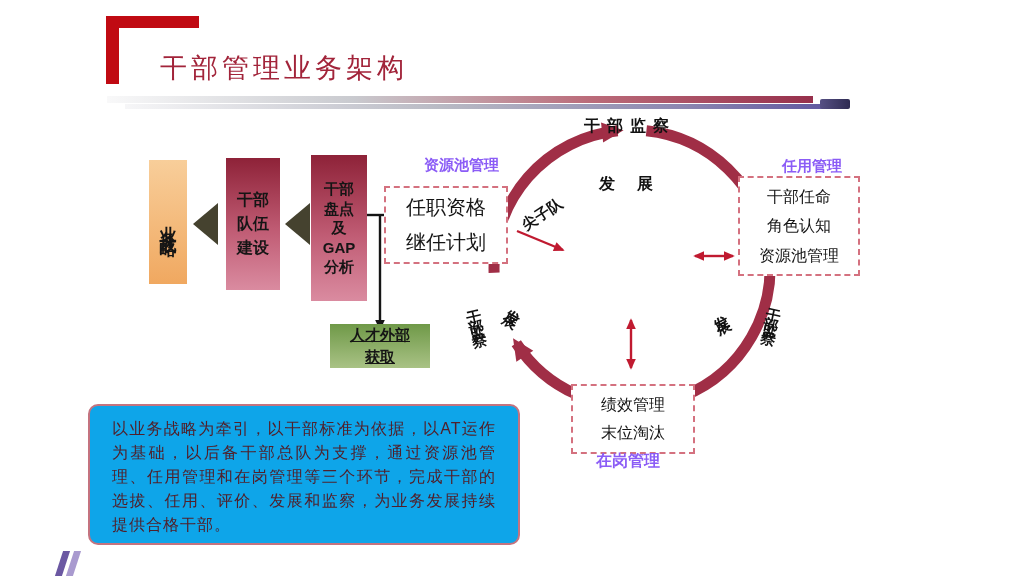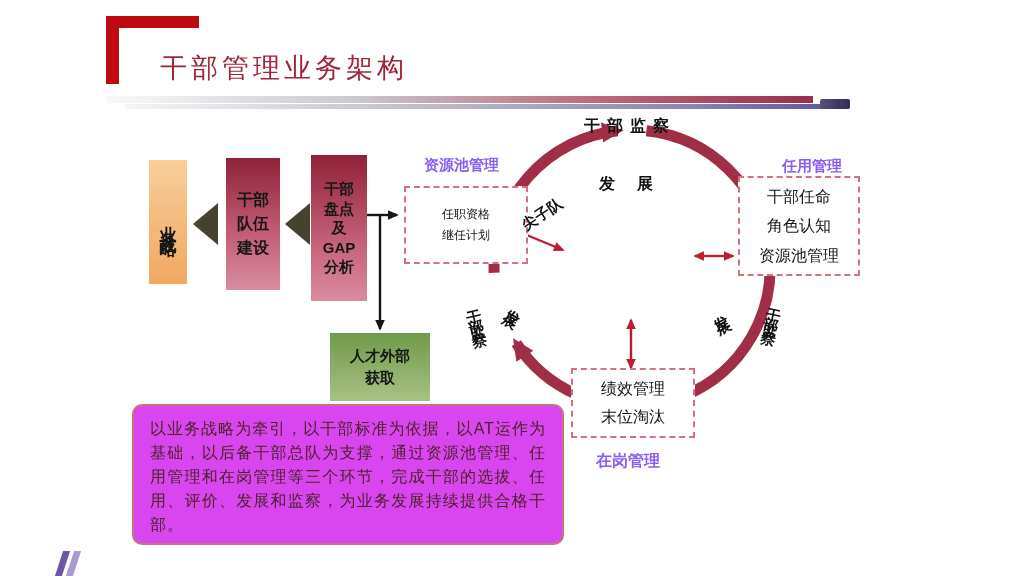--- a/index.html
+++ b/index.html
@@ -24,33 +24,33 @@
   
   .vbox{position:absolute;display:flex;flex-direction:column;align-items:center;justify-content:center;
     font-weight:bold;color:#151515;text-align:center;z-index:3;}
   .box-strategy{left:149px;top:160px;width:38px;height:124px;
     background:linear-gradient(180deg,#F8CE9A,#F0A860);}
   .box-strategy .vtext{writing-mode:vertical-lr;letter-spacing:5px;font-size:17px;}
   .box-team{left:226px;top:158px;width:54px;height:132px;font-size:16px;line-height:1.5;
     background:linear-gradient(180deg,#8E2238,#C05C74 55%,#DA8BA0);}
   .box-gap{left:311px;top:155px;width:56px;height:146px;font-size:15px;line-height:1.3;
     background:linear-gradient(180deg,#8E2238,#C05C74 55%,#DA8BA0);}
-  .box-external{left:330px;top:333px;width:100px;height:68px;font-size:15px;line-height:1.45;
-    background:linear-gradient(180deg,#6F9948,#A9C285);}
+  .box-external{left:330px;top:324px;width:100px;height:44px;font-size:15px;line-height:1.45;
+    background:linear-gradient(180deg,#6F9948,#A9C285);text-decoration:underline;}
   .tri-left{position:absolute;width:0;height:0;z-index:3;
     border-top:21px solid transparent;border-bottom:21px solid transparent;border-right:25px solid #45422F;}
   .tri1{left:193px;top:203px;}
   .tri2{left:285px;top:203px;}
 
   
   .dashed-box{position:absolute;background:#fff;border:2px dashed #D4717F;z-index:3;
     display:flex;flex-direction:column;align-items:center;justify-content:center;color:#151515;}
-  .pool-box{left:404px;top:186px;width:120px;height:74px;font-size:12px;line-height:1.75;}
+  .pool-box{left:384px;top:186px;width:120px;height:74px;font-size:20px;line-height:1.75;}
   .appoint-box{left:738px;top:176px;width:118px;height:96px;font-size:16px;line-height:1.82;}
-  .onjob-box{left:571px;top:368px;width:120px;height:66px;font-size:16px;line-height:1.75;}
+  .onjob-box{left:571px;top:384px;width:120px;height:66px;font-size:16px;line-height:1.75;}
   .sec-label{position:absolute;font-weight:bold;color:#8b5cf6;font-size:15px;z-index:4;white-space:nowrap;}
   .pool-label{left:424px;top:156px;}
   .appoint-label{left:782px;top:149px;margin-top:8px;}
   .onjob-label{left:596px;top:451px;font-size:16px;}
 
   
   .center-ellipse{position:absolute;left:577px;top:229px;width:110px;height:82px;border-radius:50%;
     background:radial-gradient(ellipse at 40% 32%,#C8405C,#8C1026 78%);z-index:4;
     display:flex;flex-direction:column;align-items:center;justify-content:center;
     color:#fff;font-weight:bold;font-size:17px;line-height:1.35;letter-spacing:1px;}
@@ -59,21 +59,21 @@
   .top-develop{left:599px;top:174px;font-size:16px;letter-spacing:9px;font-family:Liberation Serif, serif;}
   .elite{left:520px;top:205px;font-size:15px;transform:rotate(-33deg);}
   .vcol{writing-mode:vertical-lr;}
   .left-inspect{left:463px;top:299px;font-size:15px;letter-spacing:7px;transform:rotate(-13deg);}
   .left-develop{left:510px;top:300px;font-size:15px;letter-spacing:4px;transform:rotate(30deg);}
   .right-develop{left:704px;top:306px;font-size:15px;letter-spacing:4px;transform:rotate(-28deg);}
   .right-inspect{left:764px;top:297px;font-size:15px;letter-spacing:7px;transform:rotate(12deg);}
 
   
   .summary{position:absolute;left:88px;top:404px;width:432px;height:141px;box-sizing:border-box;
-    background:#d946ef;border:2px solid #C4737F;border-radius:10px;padding:11px 16px;z-index:3;margin-left:44px;}
+    background:#0ea5e9;border:2px solid #C4737F;border-radius:10px;padding:11px 22px;z-index:3;}
   .summary-text{color:#50202B;font-size:16px;line-height:1.5;letter-spacing:1px;text-align:justify;}
 
   
   .watermark{position:absolute;left:744px;top:525px;font-size:24px;font-weight:bold;color:#161616;
     letter-spacing:1px;z-index:5;white-space:nowrap;}
   .corner{position:absolute;left:57px;top:551px;width:30px;height:25px;z-index:2;}
   .corner i{position:absolute;top:0;width:7px;height:25px;transform:skewX(-18deg);}
   .corner .s1{left:2px;background:#6B58A2;}
   .corner .s2{left:13px;background:#A99ACF;}
 </style>

